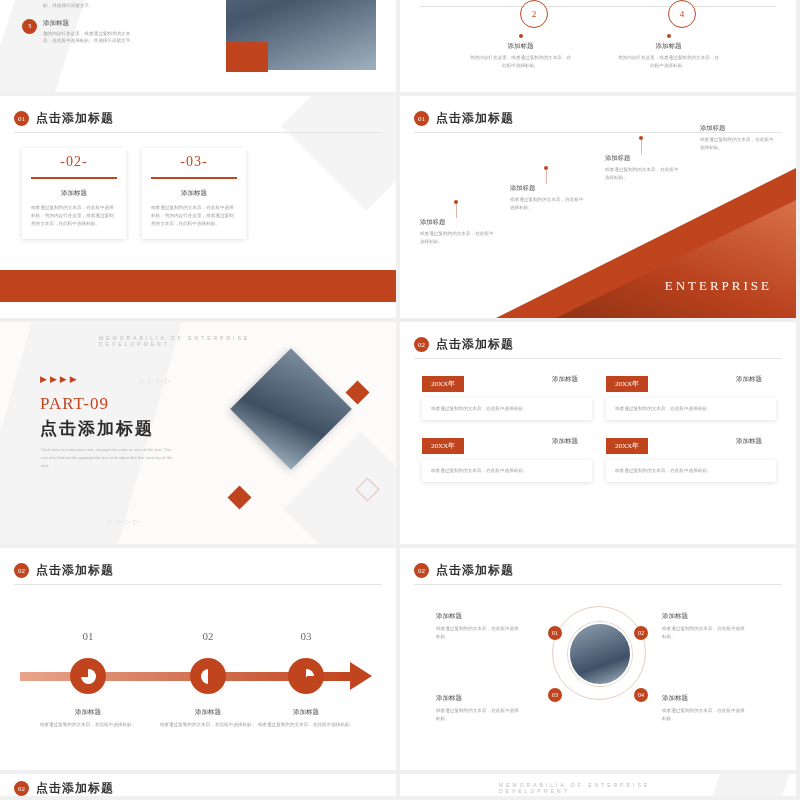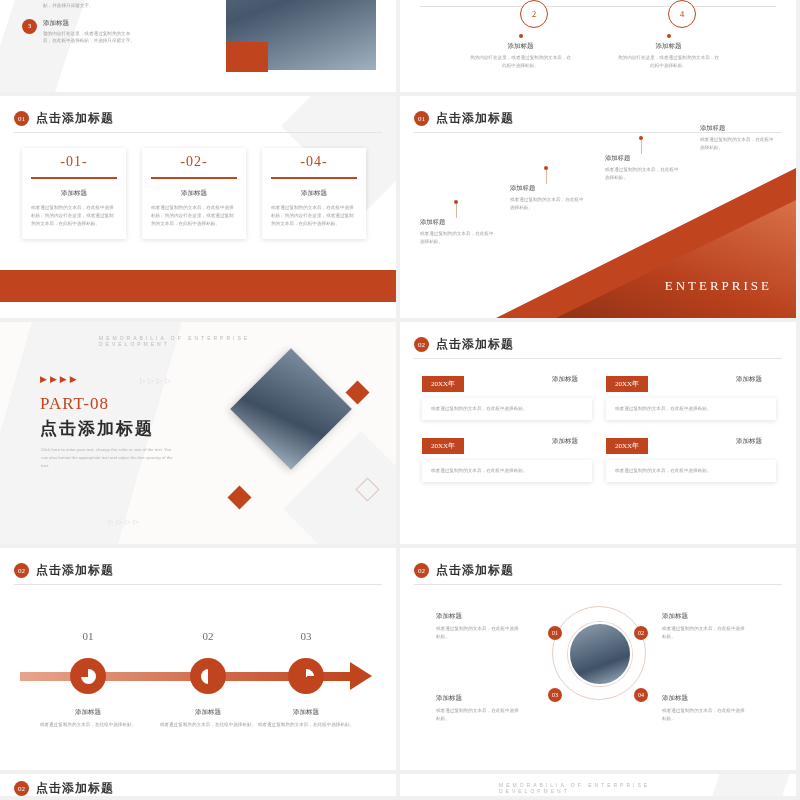--- a/index.html
+++ b/index.html
@@ -154,33 +154,27 @@
     <div class="ghost" style="right:-30px;top:-30px;width:120px;height:120px;transform:rotate(45deg);"></div>
     <div class="title-row">
       <div class="num-badge">01</div>
       <div class="t">点击添加标题</div>
     </div>
     <div class="title-rule"></div>
     <div class="bar"></div>
 
     <div class="cards">
       <div class="card">
-        <div class="cn">-01-</div>
-        <div class="crule"></div>
-        <div class="ch">添加标题</div>
-        <div class="tinytext">或者通过复制您的文本后，在此框中选择粘贴。您的内容打在这里，或者通过复制您的文本后，在此框中选择粘贴。</div>
-      </div>
-      <div class="card">
         <div class="cn">-02-</div>
         <div class="crule"></div>
         <div class="ch">添加标题</div>
         <div class="tinytext">或者通过复制您的文本后，在此框中选择粘贴。您的内容打在这里，或者通过复制您的文本后，在此框中选择粘贴。</div>
       </div>
       <div class="card">
-        <div class="cn">-04-</div>
+        <div class="cn">-03-</div>
         <div class="crule"></div>
         <div class="ch">添加标题</div>
         <div class="tinytext">或者通过复制您的文本后，在此框中选择粘贴。您的内容打在这里，或者通过复制您的文本后，在此框中选择粘贴。</div>
       </div>
     </div>
   </div>
 
   <div class="slide s4">
     <div class="title-row">
       <div class="num-badge">01</div>
@@ -218,21 +212,21 @@
       <div class="tinytext">或者通过复制您的文本后，在此框中选择粘贴。</div>
     </div>
   </div>
 
   <div class="slide s5">
     <div class="ghost" style="left:0;top:0;width:150px;height:222px;transform:skewX(-16deg);"></div>
     <div class="ghost" style="right:-20px;bottom:-20px;width:110px;height:110px;transform:rotate(45deg);"></div>
     <div class="eyebrow">MEMORABILIA OF ENTERPRISE DEVELOPMENT</div>
     <div class="arrows">▶▶▶▶</div>
     <div class="arrows2">▷▷▷▷</div>
-    <div class="part">PART-08</div>
+    <div class="part">PART-09</div>
     <div class="pt">点击添加标题</div>
     <div class="pdesc">Click here to enter your text, change the color or size of the text. You can also format the appropriate text and adjust the line spacing of the text.</div>
     <div class="diamond"></div>
     <div class="sq" style="right:30px;top:62px;"></div>
     <div class="sq" style="right:148px;bottom:38px;"></div>
     <div class="sqo" style="right:20px;bottom:46px;"></div>
     <div class="dots">▷▷▷▷</div>
   </div>
 
   <div class="slide s6">

